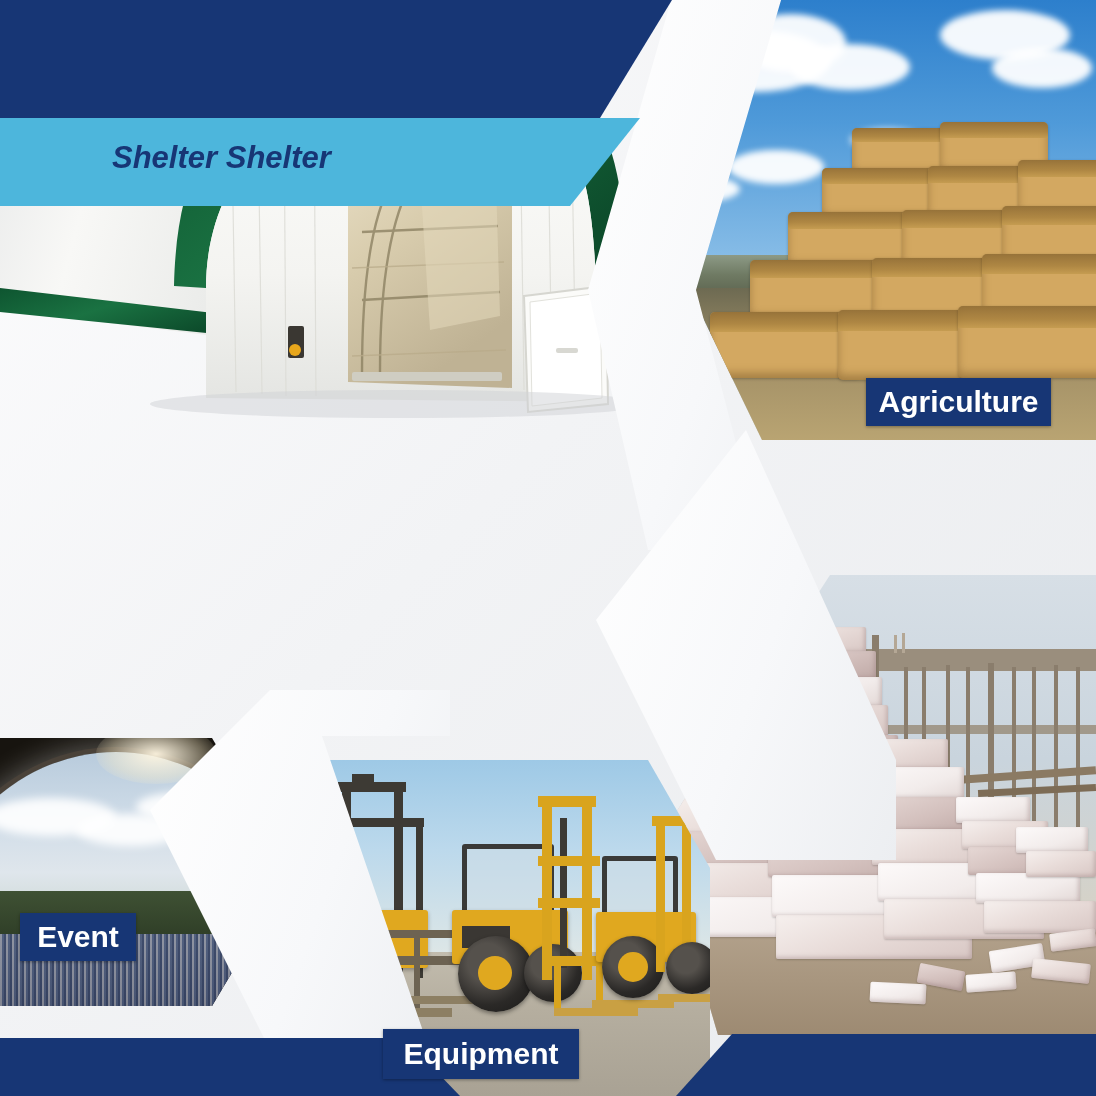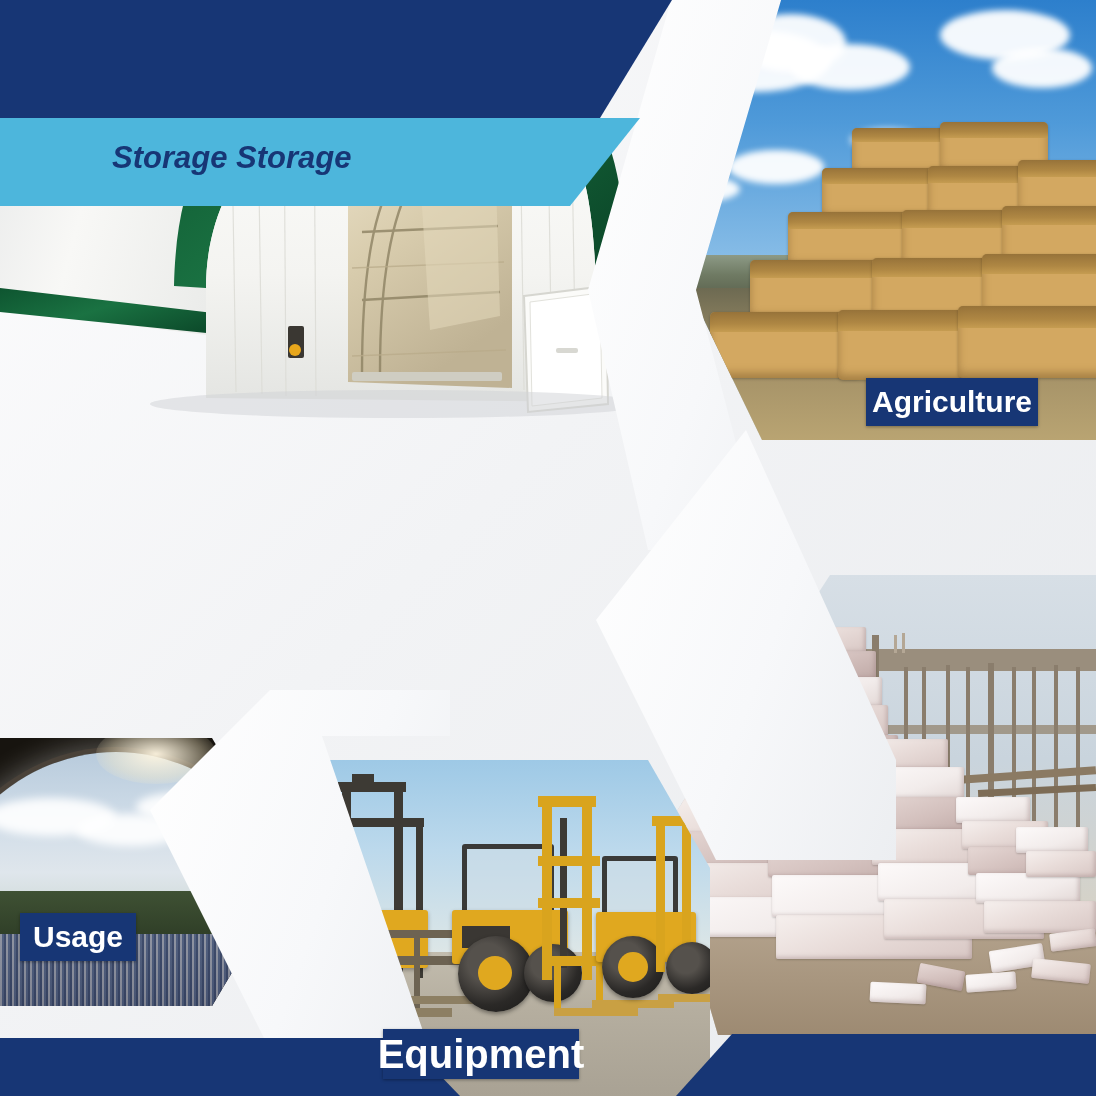--- a/index.html
+++ b/index.html
@@ -474,22 +474,22 @@
       <ellipse cx="400" cy="404" rx="250" ry="14" fill="#cfd2d5" opacity=".5"></ellipse>
     </svg>
   </div>
 
   <div class="layer chev chev-top"></div>
   <div class="layer chev chev-mid"></div>
   <div class="layer chev chev-low"></div>
 
   <div class="layer band-navy"></div>
   <div class="layer band-cyan"></div>
-  <div class="subtitle">Storage Storage</div>
+  <div class="subtitle">Shelter Shelter</div>
 
   <div class="layer corner-bl"></div>
   <div class="layer corner-br"></div>
 
-  <div class="badge" id="badge-agriculture" style="left: 866px; top: 378px; width: 172px; height: 48px; font-size: 30px; background: rgb(23, 54, 117); color: rgb(255, 255, 255);">Agriculture</div>
-  <div class="badge" id="badge-event" style="left: 20px; top: 913px; width: 116px; height: 48px; font-size: 30px; background: rgb(23, 54, 117); color: rgb(255, 255, 255);">Usage</div>
-  <div class="badge" id="badge-equipment" style="left: 383px; top: 1029px; width: 196px; height: 50px; font-size: 40px; background: rgb(23, 54, 117); color: rgb(255, 255, 255);">Equipment</div>
+  <div class="badge" id="badge-agriculture" style="left: 866px; top: 378px; width: 185px; height: 48px; font-size: 30px; background: rgb(23, 54, 117); color: rgb(255, 255, 255);">Agriculture</div>
+  <div class="badge" id="badge-event" style="left: 20px; top: 913px; width: 116px; height: 48px; font-size: 30px; background: rgb(23, 54, 117); color: rgb(255, 255, 255);">Event</div>
+  <div class="badge" id="badge-equipment" style="left: 383px; top: 1029px; width: 196px; height: 50px; font-size: 30px; background: rgb(23, 54, 117); color: rgb(255, 255, 255);">Equipment</div>
 
 </div>
 
 </body></html>

